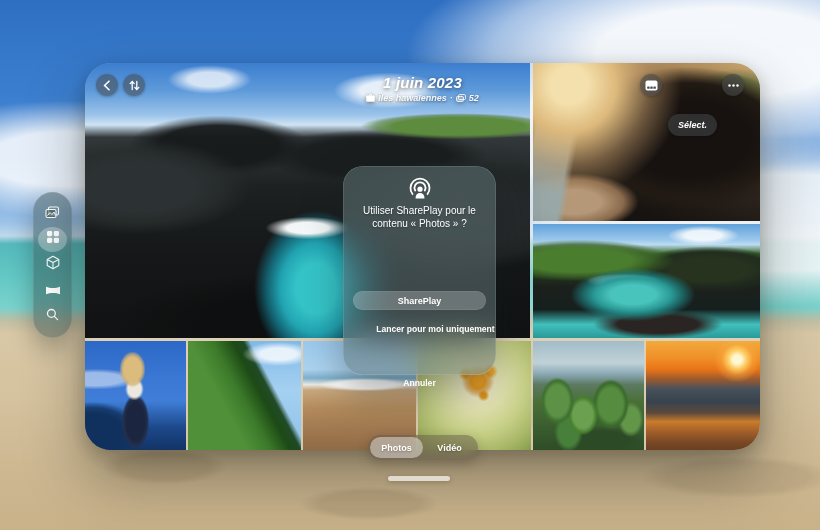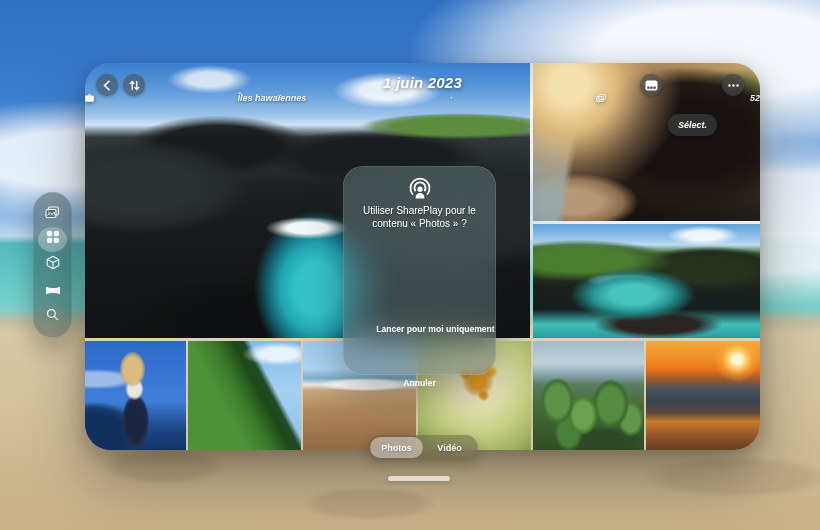--- a/index.html
+++ b/index.html
@@ -135,21 +135,21 @@
     box-shadow:0 1px 3px rgba(0,0,0,.25);
     margin-top:40px;
   }
   .hdr-title {
     position:absolute; top:11px; left:0; width:100%; text-align:center;
     color:#fff; font-size:15px; font-weight:bold; letter-spacing:.2px;
     text-shadow:0 1px 4px rgba(0,0,0,.55);
   }
   .hdr-sub {
     position:absolute; top:30px; left:0; width:100%;
-    display:flex; align-items:center; justify-content:space-between; gap:3px;
+    display:flex; align-items:center; justify-content:center; gap:3px;
     color:rgba(255,255,255,.92); font-size:9px; font-weight:bold;
     text-shadow:0 1px 3px rgba(0,0,0,.55);
   }
   .hdr-sub svg { filter:drop-shadow(0 1px 2px rgba(0,0,0,.5)); }
 
   
   .sidebar {
     position:absolute; left:33px; top:192px; width:39px; height:146px;
     border-radius:20px; background:rgba(45,70,70,.42);
     backdrop-filter:blur(10px);
@@ -311,20 +311,23 @@
 <div class="dialog">
   <div class="dlg-icon">
     <svg width="30" height="22" viewBox="0 0 30 22">
       <path d="M7.5 17 A 9.5 9.5 0 1 1 22.5 17" fill="none" stroke="#fff" stroke-width="1.8" stroke-linecap="round"></path>
       <path d="M10.2 13.5 A 5.5 5.5 0 1 1 19.8 13.5" fill="none" stroke="#fff" stroke-width="1.8" stroke-linecap="round"></path>
       <circle cx="15" cy="12.2" r="2.6" fill="#fff"></circle>
       <path d="M10.5 21.5 C10.5 17.8 12.5 16 15 16 C17.5 16 19.5 17.8 19.5 21.5 Z" fill="#fff"></path>
     </svg>
   </div>
   <div class="dlg-title">Utiliser SharePlay pour le contenu « Photos » ?</div>
+  <div class="dlg-primary">
+    <span>SharePlay</span>
+  </div>
   <div class="dlg-secondary">
     <span>Lancer pour moi uniquement</span>
   </div>
   <div class="dlg-cancel">
     <span>Annuler</span>
   </div>
 </div>
 
 <div class="media-toggle">
   <div class="media-tab selected">

